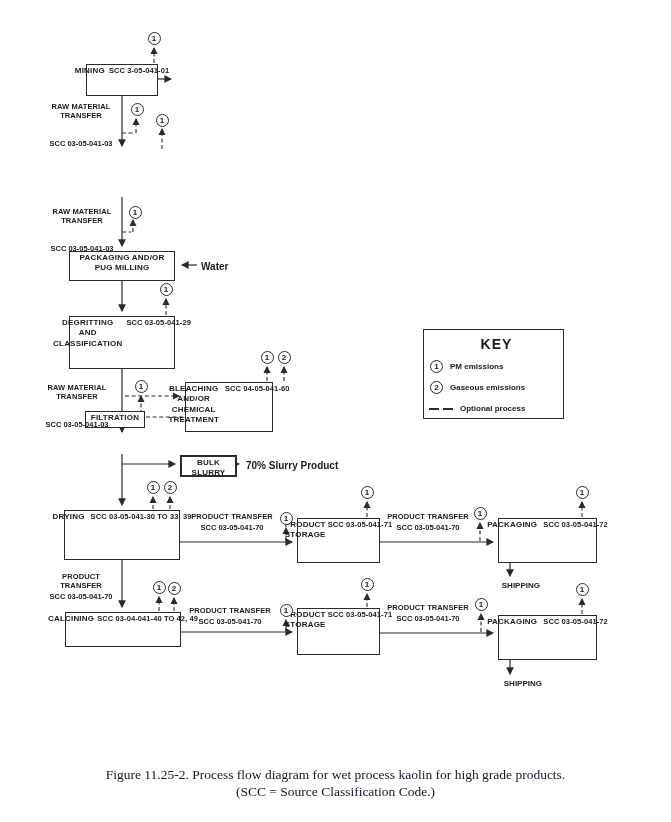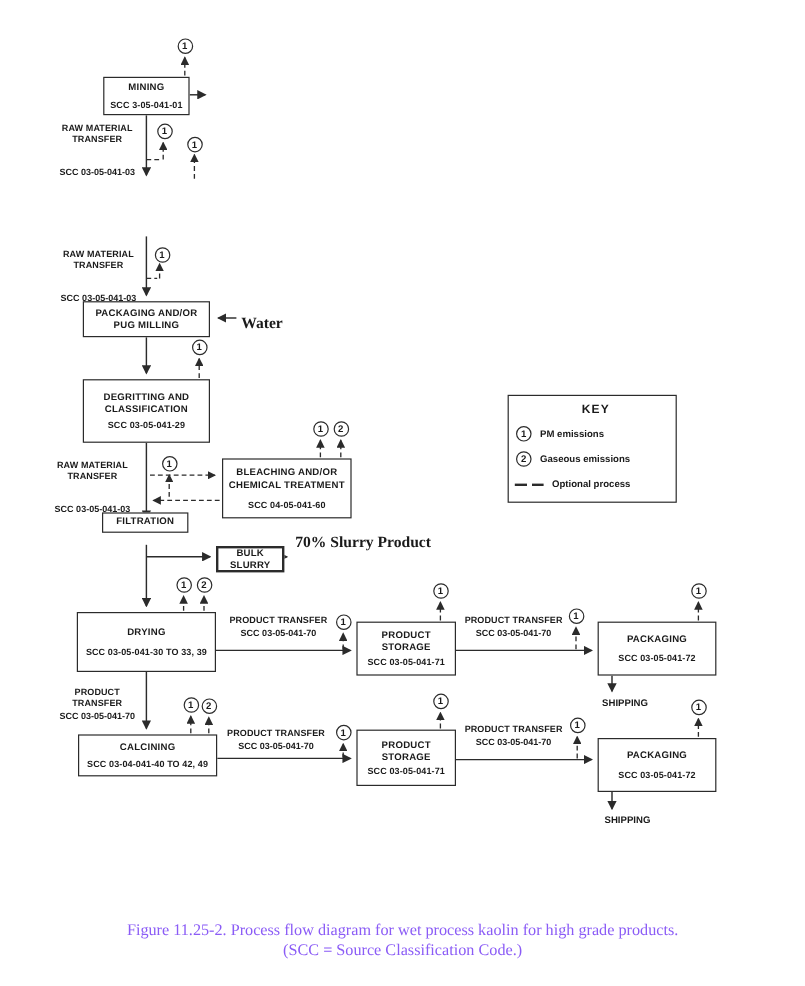--- a/index.html
+++ b/index.html
@@ -6,55 +6,55 @@
   html,body { background:#ffffff; }
   body {
     width:671px; height:822px; position:relative;
     font-family:"Liberation Sans", sans-serif; color:#1a1a1a;
   }
   #stage { position:absolute; left:0; top:0; width:671px; height:822px; background:#fff; overflow:hidden; }
   svg.wires { position:absolute; left:0; top:0; z-index:1; }
 
   .box {
     position:absolute; border:1.5px solid #2b2b2b; background:#fff; z-index:2;
-    display:flex; flex-direction:column; align-items:center; justify-content:center;
+    display:flex; align-items:flex-start; justify-content:center;
     text-align:center; gap:4px; padding:1px;
   }
   .box.thick { border-width:2px; }
   .box-title { font-size:8px; font-weight:bold; letter-spacing:.2px; line-height:1.3; }
   .box-scc { font-size:7.5px; font-weight:600; letter-spacing:.1px; white-space:nowrap; }
 
   .lbl { position:absolute; text-align:center; z-index:2; }
   .lbl-title { font-size:7.5px; font-weight:bold; line-height:1.25; letter-spacing:.1px; margin:0 auto; }
   .lbl-scc { font-size:7.5px; font-weight:600; margin-top:18px; white-space:nowrap; }
 
-  .text-note { position:absolute; font-size:13px; font-weight:600; z-index:2; white-space:nowrap;font-family:Liberation Serif, serif; }
+  .text-note { position:absolute; font-size:10px; font-weight:600; z-index:2; white-space:nowrap; }
   .ship { position:absolute; font-size:8px; font-weight:bold; text-align:right; z-index:2; }
 
   .marker {
     position:absolute; width:13px; height:13px; border:1px solid #2b2b2b; border-radius:50%;
     background:#fff; font-size:8px; line-height:11px; text-align:center; z-index:3; font-weight:600;
   }
 
   .key-box {
     position:absolute; left:423px; top:329px; width:141px; height:90px;
     border:1px solid #2b2b2b; background:#fff; z-index:2; padding:6px 0 0 6px;
   }
-  .key-title { text-align:center; font-size:10px; font-weight:600; letter-spacing:1px; margin-bottom:8px; }
+  .key-title { text-align:center; font-size:14px; font-weight:600; letter-spacing:1px; margin-bottom:8px; }
   .key-row { display:flex; align-items:center; gap:7px; margin-bottom:8px; height:13px; }
   .key-marker { position:static; flex:0 0 13px; }
   .key-label { font-size:8px; font-weight:600; }
   .dash-sample {
     width:24px; height:2px; flex:0 0 24px; margin-left:-1px;
     background:linear-gradient(to right,#2b2b2b 0 10px,transparent 10px 14px,#2b2b2b 14px 24px);
   }
 
   .caption {
     position:absolute; left:0; right:0; top:766px; text-align:center; z-index:2;
-    font-family:"Liberation Serif", serif; font-size:13.5px; line-height:17px; color:#8b5cf6;
+    font-family:"Liberation Serif", serif; font-size:13.5px; line-height:17px; color:#0f172a;
   }
 </style>
 </head>
 <body>
 
 <div id="stage">
 
   <svg class="wires" width="671" height="822" viewBox="0 0 671 822">
     <defs>
       <marker id="ah" viewBox="0 0 10 10" refX="8.5" refY="5" markerWidth="6.5" markerHeight="6.5" orient="auto-start-reverse">
@@ -115,26 +115,26 @@
 
   <div class="box" style="left:69px;top:251px;width:106px;height:30px;gap:2px">
     <div class="box-title" style="max-width:100px">PACKAGING AND/OR PUG MILLING</div>
   </div>
 
   <div class="box" style="left:69px;top:316px;width:106px;height:53px">
     <div class="box-title" style="max-width:80px">DEGRITTING AND CLASSIFICATION</div>
     <div class="box-scc">SCC 03-05-041-29</div>
   </div>
 
-  <div class="box" style="left:185px;top:382px;width:108px;height:50px;gap:6px">
+  <div class="box" style="left:185px;top:382px;width:88px;height:50px;gap:6px">
     <div class="box-title" style="max-width:98px">BLEACHING AND/OR CHEMICAL TREATMENT</div>
     <div class="box-scc">SCC 04-05-041-60</div>
   </div>
 
-  <div class="box" style="left:85px;top:427px;width:72px;height:17px;gap:0">
+  <div class="box" style="left:85px;top:411px;width:60px;height:17px;gap:0">
     <div class="box-title">FILTRATION</div>
   </div>
 
   <div class="box thick" style="left:180px;top:455px;width:57px;height:22px;gap:0">
     <div class="box-title" style="max-width:34px;line-height:1.2">BULK SLURRY</div>
   </div>
 
   <div class="box" style="left:64px;top:510px;width:116px;height:50px;gap:6px">
     <div class="box-title">DRYING</div>
     <div class="box-scc">SCC 03-05-041-30 TO 33, 39</div>
@@ -199,21 +199,21 @@
     <div class="lbl-title">PRODUCT TRANSFER</div>
     <div class="lbl-scc" style="margin-top:2px">SCC 03-05-041-70</div>
   </div>
 
   <div class="lbl" style="left:380px;top:603px;width:96px">
     <div class="lbl-title">PRODUCT TRANSFER</div>
     <div class="lbl-scc" style="margin-top:2px">SCC 03-05-041-70</div>
   </div>
 
   <div class="text-note" style="left:201px;top:261px">Water</div>
-  <div class="text-note" style="left:246px;top:444px">70% Slurry Product</div>
+  <div class="text-note" style="left:246px;top:460px">70% Slurry Product</div>
   <div class="ship" style="left:488px;top:581px;width:52px">SHIPPING</div>
   <div class="ship" style="left:490px;top:679px;width:52px">SHIPPING</div>
 
   <div class="key-box">
     <div class="key-title">KEY</div>
     <div class="key-row">
       <span class="marker key-marker">1</span>
       <span class="key-label">PM emissions</span>
     </div>
     <div class="key-row">

